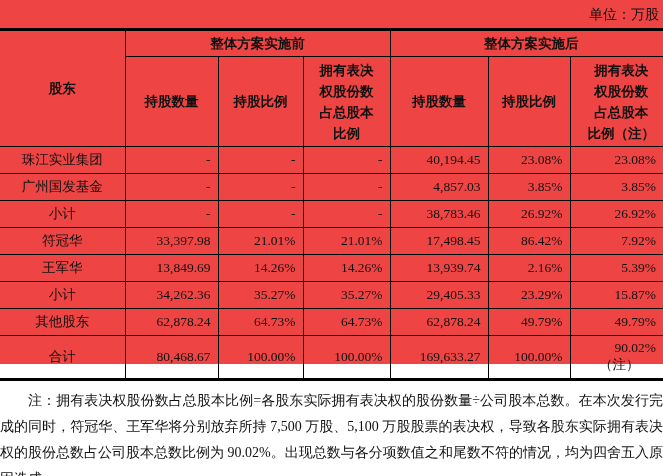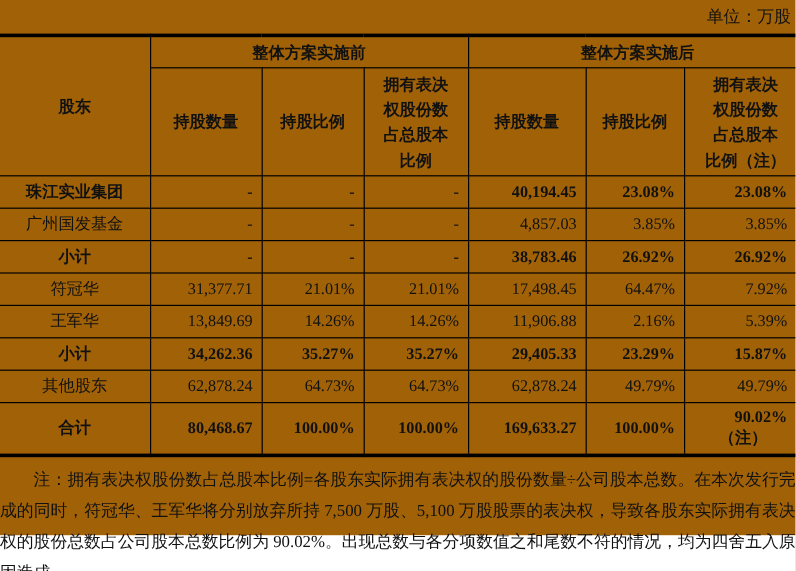--- a/index.html
+++ b/index.html
@@ -7,23 +7,23 @@
     padding: 0;
     background: #ffffff;
     width: 663px;
     height: 476px;
     overflow: hidden;
     font-family: "Liberation Serif", "DejaVu Serif", serif;
     color: #111111;
   }
   .page {
     width: 663px;
-    height: 446px;
+    height: 364px;
     box-sizing: border-box;
-    background: #a16207;
+    background: #ef4444;
   }
   .unit-label {
     text-align: right;
     font-size: 14px;
     padding: 5px 4px 4px 0;
     height: 19px;
     line-height: 19px;
   }
   table.sh-table {
     width: 663px;
@@ -46,21 +46,21 @@
     text-align: center;
     padding: 2px 3px;
   }
   .sh-table tr.h1 { height: 27px; }
   .sh-table tr.h2 { height: 90px; }
   .sh-table tr.h2 th { white-space: pre-line; line-height: 21px; }
   .sh-table tbody tr { height: 27px; }
   .sh-table tbody tr.total-row { height: 44px; }
   .sh-table td.label { text-align: center; }
   .sh-table td.num { text-align: right; }
-  .sh-table tr.bold td { font-weight: bold; }
+  .sh-table tr.bold td { font-weight: normal; }
   .sh-table td .note-line { text-align: center; }
   .footnote {
     margin: 7px 0 0 0;
     font-size: 14px;
     line-height: 26px;
     text-align: justify;
     text-indent: 2em;
   }
 </style>
 </head>
@@ -124,33 +124,33 @@
         <td class="label">小计</td>
         <td class="num">-</td>
         <td class="num">-</td>
         <td class="num">-</td>
         <td class="num">38,783.46</td>
         <td class="num">26.92%</td>
         <td class="num last">26.92%</td>
       </tr>
       <tr>
         <td class="label">符冠华</td>
-        <td class="num">31,377.71</td>
+        <td class="num">33,397.98</td>
         <td class="num">21.01%</td>
         <td class="num">21.01%</td>
         <td class="num">17,498.45</td>
-        <td class="num">64.47%</td>
+        <td class="num">86.42%</td>
         <td class="num last">7.92%</td>
       </tr>
       <tr>
         <td class="label">王军华</td>
         <td class="num">13,849.69</td>
         <td class="num">14.26%</td>
         <td class="num">14.26%</td>
-        <td class="num">11,906.88</td>
+        <td class="num">13,939.74</td>
         <td class="num">2.16%</td>
         <td class="num last">5.39%</td>
       </tr>
       <tr class="bold">
         <td class="label">小计</td>
         <td class="num">34,262.36</td>
         <td class="num">35.27%</td>
         <td class="num">35.27%</td>
         <td class="num">29,405.33</td>
         <td class="num">23.29%</td>

